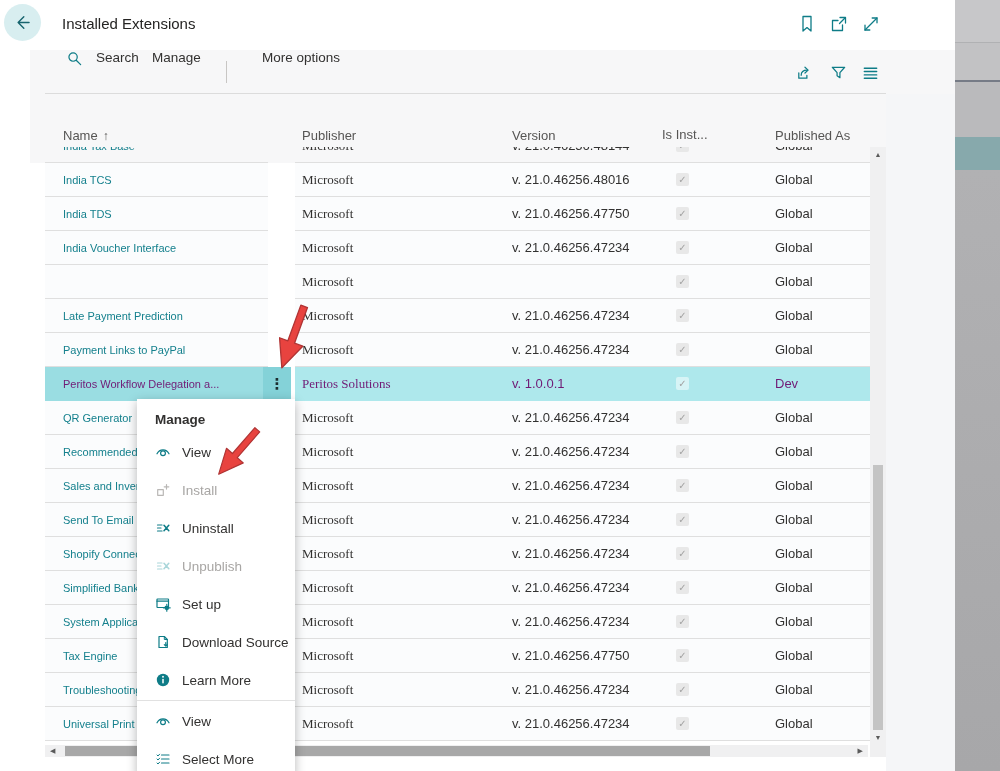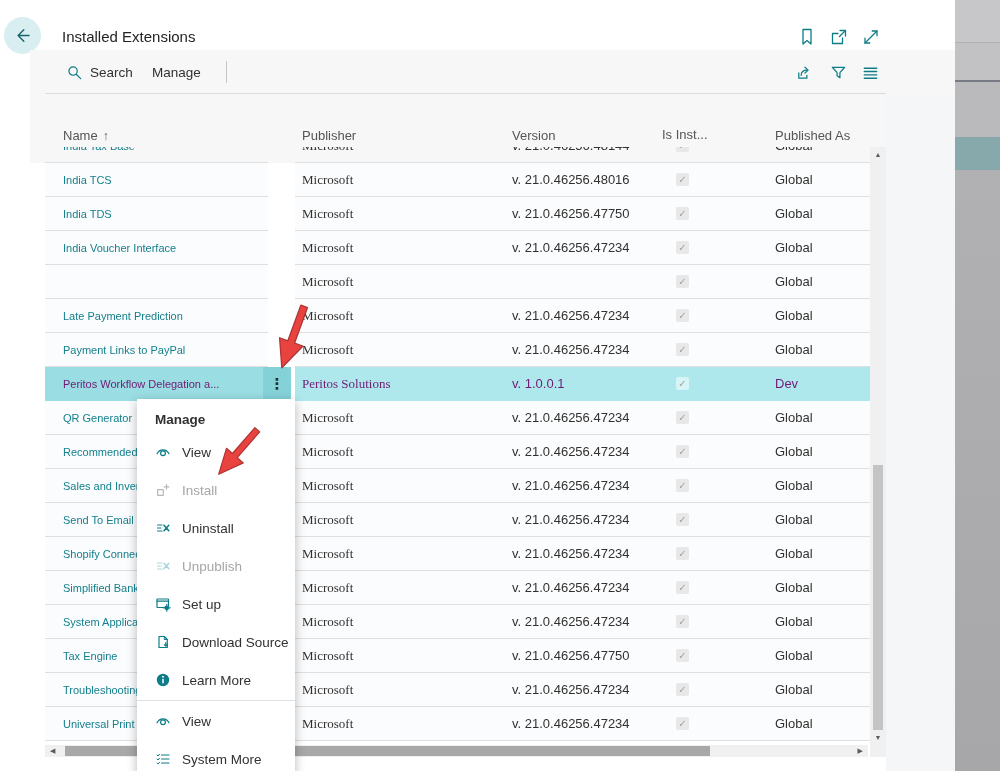--- a/index.html
+++ b/index.html
@@ -8,29 +8,29 @@
   .page { position:relative; width:1000px; height:771px; overflow:hidden; background:#fff; }
   .ic svg { display:block; width:100%; height:100%; }
 
   
   .backdrop { position:absolute; left:955px; top:0; width:45px; height:771px; z-index:1; display:flex; flex-direction:column; }
   .bd1{height:42px;background:#c7c7c9}.bd2{height:1px;background:#b0b1b3}.bd3{height:37px;background:#c2c2c4}
   .bd4{height:2px;background:#767b86}.bd5{height:55px;background:#bababc}.bd6{height:33px;background:#87a9ac}
   .bd7{flex:1;background:linear-gradient(#b1b1b3,#a7a7a9)}
 
   
-  .titlebar { position:absolute; left:0; top:0; width:955px; height:50px; background:#fff; z-index:2;margin-top:13px; }
+  .titlebar { position:absolute; left:0; top:0; width:955px; height:50px; background:#fff; z-index:2; }
   .back-btn { position:absolute; left:4px; top:4px; width:37px; height:37px; border-radius:50%; background:#d8eef0; cursor:pointer; }
   .back-btn .ic { position:absolute; left:8px; top:8px; width:21px; height:21px; color:#17646e; }
   .page-title { position:absolute; left:62px; top:0; height:50px; line-height:48px; font-size:15px; color:#252423; }
   .tbi { position:absolute; top:14px; width:20px; height:20px; color:#0e7c87; cursor:pointer; }
 
   
   .commandbar { position:absolute; left:30px; top:50px; width:925px; height:44px; background:#f7f7f8; z-index:2; }
-  .cb-item { position:absolute; top:0; height:44px; display:flex; align-items:center; gap:7px; cursor:pointer; }
+  .cb-item { position:absolute; top:0; height:44px; display:flex; gap:13px; cursor:pointer; }
   .cb-label { font-size:13.5px; color:#323130; }
   .cbi { width:17px; height:17px; color:#0e7c87; }
   .cb-divider { position:absolute; top:11px; width:1px; height:22px; background:#c8c6c4; }
   .cb-right { position:absolute; top:13px; width:19px; height:19px; color:#0e7c87; cursor:pointer; }
   .cb-line { position:absolute; left:15px; bottom:0; width:841px; height:1px; background:#dcdcdc; }
 
   
   .thead { position:absolute; left:30px; top:94px; width:856px; height:69px; background:#f7f7f8; z-index:2; }
   .hl { position:absolute; bottom:20px; font-size:13px; color:#565554; white-space:nowrap; cursor:pointer; }
   .hl.wrap { white-space:normal; line-height:16px; }
@@ -124,20 +124,23 @@
             <circle cx="7.5" cy="7.5" r="4.4"></circle>
             <path d="M10.8 10.8 L15.5 15.5"></path>
           </svg>
         </span>
       <span class="cb-label">Search</span>
     </div>
     <div class="cb-item" style="left:122px">
       <span class="cb-label">Manage</span>
     </div>
     <div class="cb-divider" style="left:196px"></div>
+    <div class="cb-item" style="left:232px">
+      <span class="cb-label">More options</span>
+    </div>
     <span class="ic cb-right" style="left:765px">
         <svg viewBox="0 0 20 20" fill="none" stroke="currentColor" stroke-width="1.3" stroke-linecap="round" stroke-linejoin="round">
           <path d="M4 10.5 V16 H12.5 V13"></path>
           <path d="M6.5 13 C6.5 9.5 9 7.5 12.8 7.5"></path>
           <path d="M10.5 4.5 L13.8 7.5 L10.5 10.5"></path>
         </svg>
       </span>
     <span class="ic cb-right" style="left:799px">
         <svg viewBox="0 0 20 20" fill="none" stroke="currentColor" stroke-width="1.3" stroke-linecap="round" stroke-linejoin="round">
           <path d="M3.5 4.5 H16.5 L11.5 10.2 V15.5 L8.5 13.3 V10.2 Z"></path>
@@ -492,21 +495,21 @@
           </span>
     <span class="mi-label">View</span>
   </div>
         <div class="menu-item">
     <span class="mi-ic ic">
             <svg viewBox="0 0 16 16" fill="none" stroke="currentColor" stroke-width="1.2" stroke-linecap="round" stroke-linejoin="round">
               <path d="M6.5 4 H14 M6.5 8 H14 M6.5 12 H14"></path>
               <path d="M2 4 L3 5 L4.6 3.2 M2 8 L3 9 L4.6 7.2 M2 12 L3 13 L4.6 11.2" stroke-width="1"></path>
             </svg>
           </span>
-    <span class="mi-label">System More</span>
+    <span class="mi-label">Select More</span>
   </div>
       </div>
   </div>
 
   <svg class="ann" style="left:278px;top:302px;width:30px;height:70px;transform:rotate(20deg)" viewBox="0 0 34 78">
     <polygon points="13,2 21,2 21,45 31,45 17,76 3,45 13,45" fill="#e8433f" stroke="#b03434" stroke-width="1.5" stroke-linejoin="round"></polygon>
   </svg>
   <svg class="ann" style="left:224px;top:421px;width:28px;height:62px;transform:rotate(41deg)" viewBox="0 0 34 78">
     <polygon points="13,2 21,2 21,45 31,45 17,76 3,45 13,45" fill="#e8433f" stroke="#b03434" stroke-width="1.5" stroke-linejoin="round"></polygon>
   </svg>

